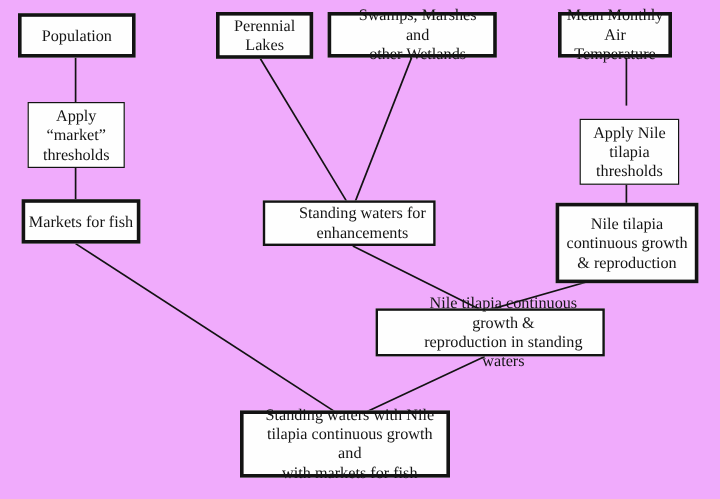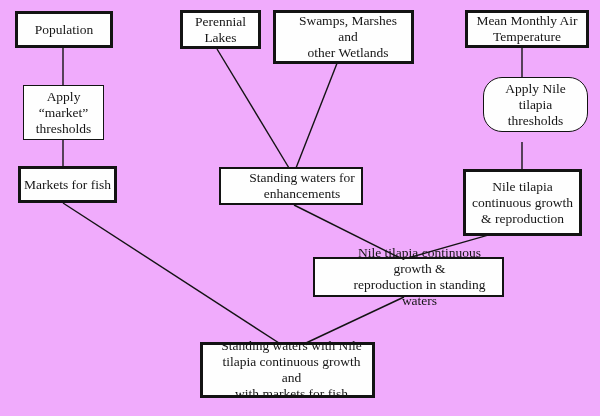--- a/index.html
+++ b/index.html
@@ -37,24 +37,24 @@
     line-height: 16px;
     box-sizing: border-box;
     padding: 2px 3px;
   }
   .border-thick  { border-width: 3px; }
   .border-medium { border-width: 2.5px; padding-left: 25px; }
   .border-thin   { border-width: 1.5px; }
 
   .node-population   { left: 15px;  top: 11px;  width: 98px;  height: 37px; }
   .node-perennial    { left: 180px; top: 10px;  width: 81px;  height: 39px; }
-  .node-swamps       { left: 273px; top: 10px;  width: 141px; height: 54px; padding-left: 12px; }
-  .node-meanair      { left: 465px; top: 10px;  width: 124px; height: 38px; }
+  .node-swamps       { left: 273px; top: 10px;  width: 141px; height: 38px; padding-left: 12px; }
+  .node-meanair      { left: 465px; top: 10px;  width: 95px; height: 38px; }
   .node-applymarket  { left: 23px;  top: 85px;  width: 81px;  height: 55px; }
-  .node-applynile    { left: 483px; top: 77px;  width: 105px;  height: 55px; border-radius: 19px; }
+  .node-applynile    { left: 483px; top: 99px;  width: 83px;  height: 55px; }
   .node-markets      { left: 18px;  top: 166px; width: 99px;  height: 37px; }
   .node-standing     { left: 219px; top: 167px; width: 144px; height: 38px; }
   .node-nilegrowth   { left: 463px; top: 169px; width: 119px; height: 67px; }
   .node-nilestanding { left: 313px; top: 257px; width: 191px; height: 40px; }
   .node-final        { left: 200px; top: 342px; width: 175px; height: 56px; padding-left: 11px; }
 </style>
 </head>
 <body>
 
 <div class="canvas">

